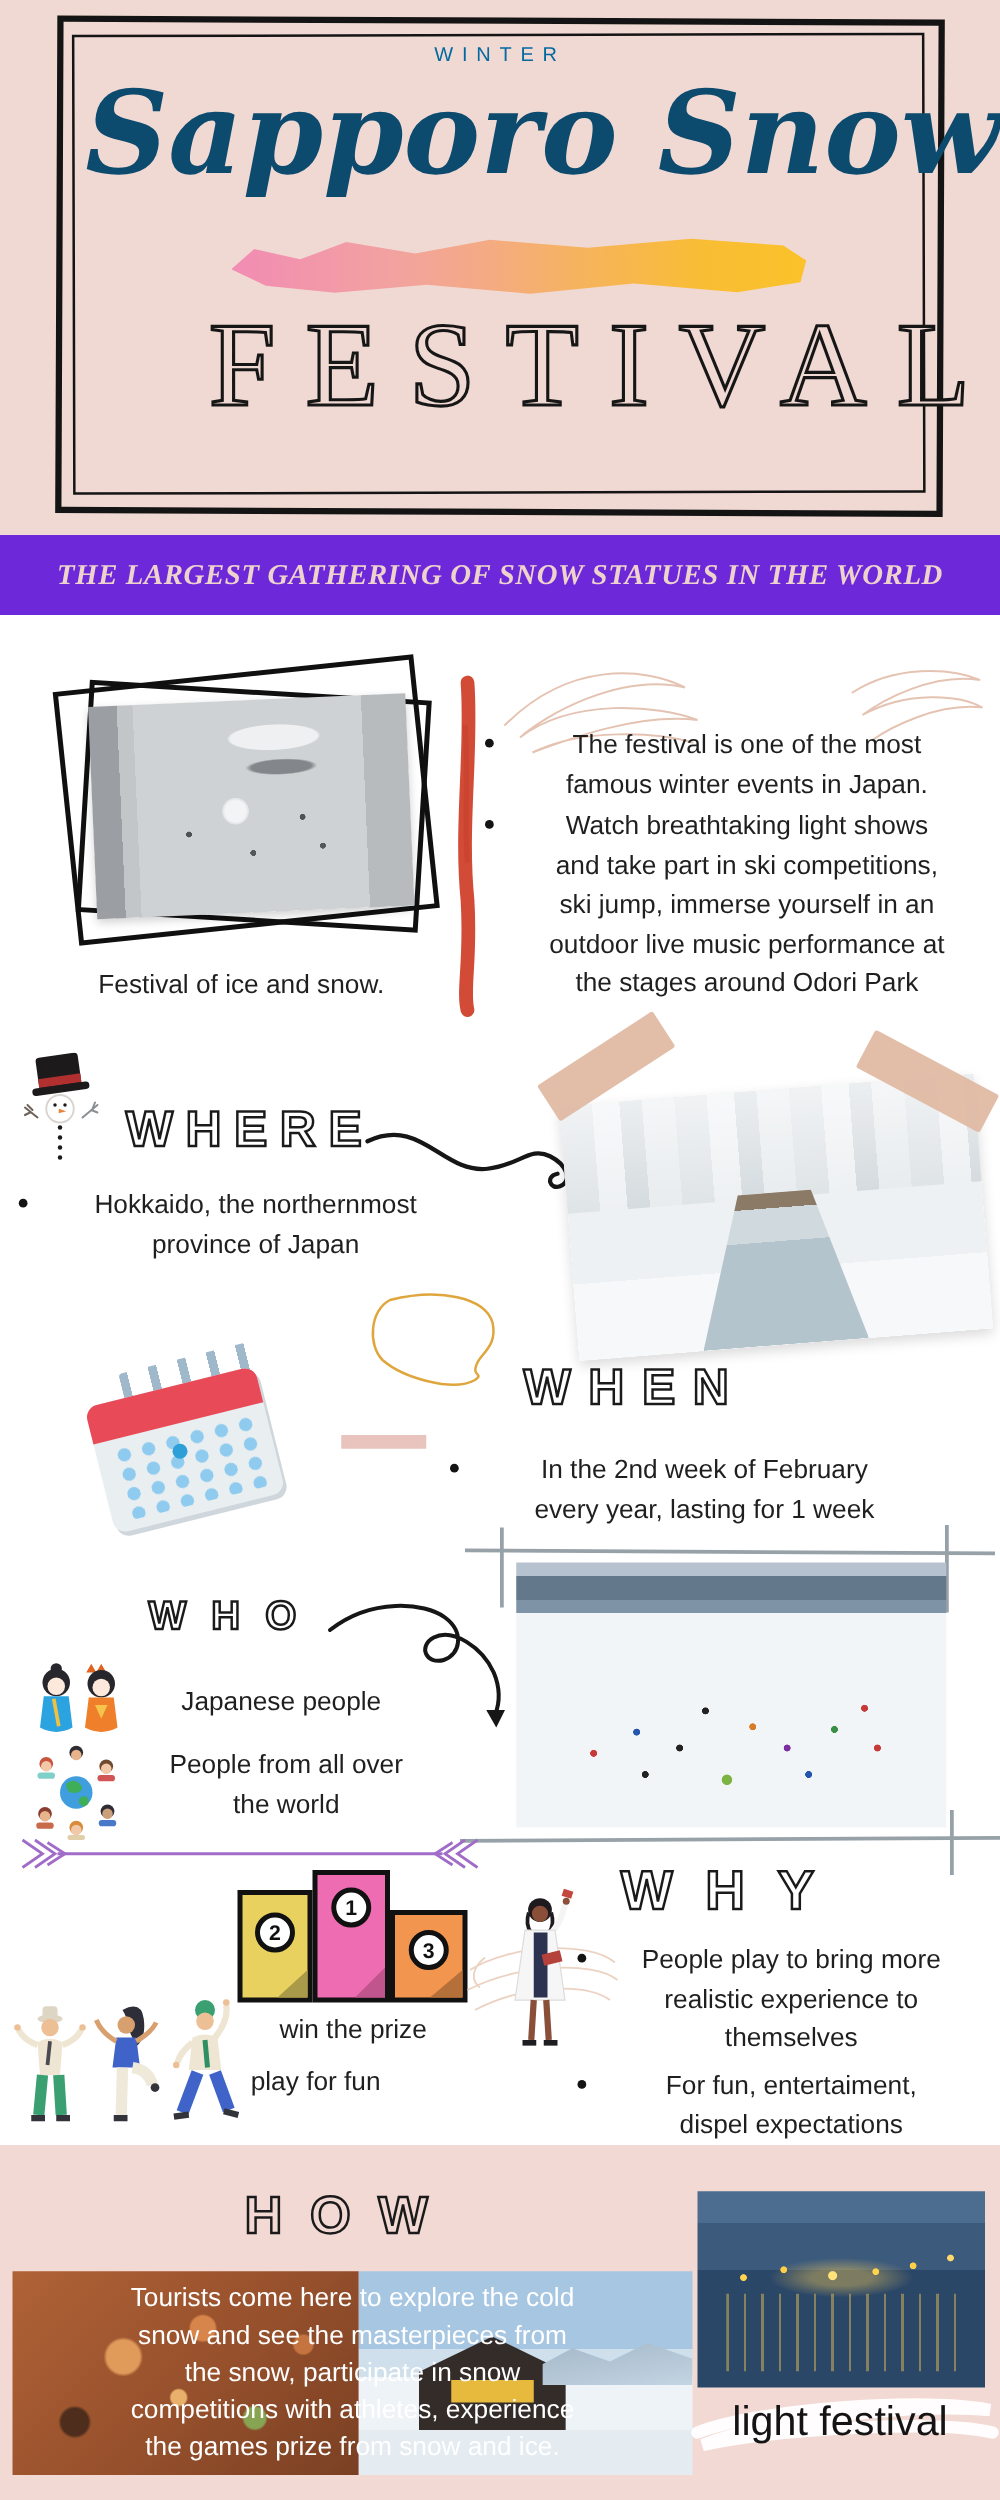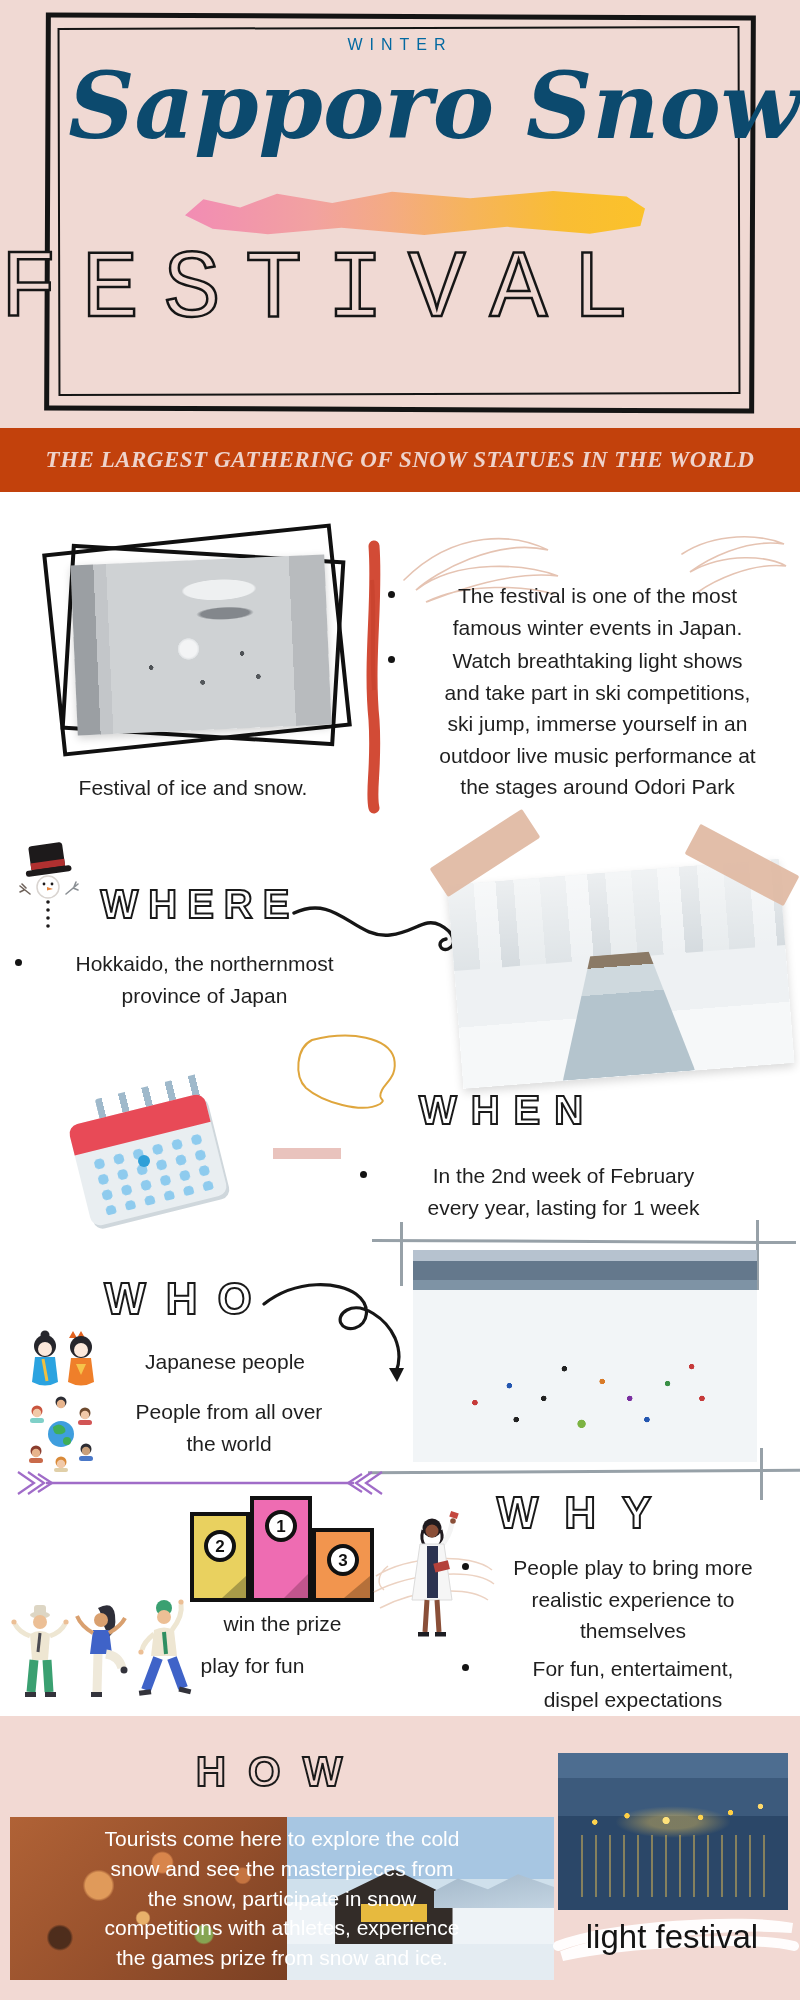--- a/index.html
+++ b/index.html
@@ -12,25 +12,25 @@
   
   .header{left:0;top:0;width:800px;height:428px;background:#f0d9d3;}
   .frame-outer{left:45px;top:14px;width:700px;height:388px;border:5px solid #141414;transform:rotate(.25deg);}
   .frame-inner{left:58px;top:27px;width:678px;height:364px;border:2.5px solid #141414;transform:rotate(-.15deg);}
   .kicker{left:0;top:36px;width:800px;text-align:center;font-size:16px;letter-spacing:7px;color:#0369a1;}
   .script-title{left:0;top:56px;width:800px;text-align:right;font-family:"DejaVu Serif",serif;
     font-style:italic;font-weight:bold;font-size:92px;color:#0c4a6e;line-height:1.1;}
   .brush{left:185px;top:190px;width:460px;height:46px;
     background:linear-gradient(90deg,#f28cb4 0%,#f2a2a0 28%,#f4ab82 45%,#f6b45b 62%,#f9bd34 82%,#fbc22a 100%);
     clip-path:polygon(0 55%,4% 20%,12% 38%,20% 8%,32% 28%,45% 4%,62% 18%,80% 2%,96% 14%,100% 40%,99% 78%,88% 95%,70% 80%,52% 98%,34% 82%,18% 96%,6% 84%);}
-  .main-title{left:0;top:236px;width:800px;text-align:left;font-family:Liberation Mono, monospace;
+  .main-title{left:0;top:236px;width:800px;text-align:right;font-family:Liberation Serif, serif;
     font-size:96px;letter-spacing:24px;color:#f0d9d3;-webkit-text-stroke:2.5px #161616;font-weight:normal;}
 
   
-  .banner{left:0;top:428px;width:800px;height:64px;background:#c2410c;display:flex;align-items:center;justify-content:center;}
+  .banner{left:0;top:428px;width:800px;height:64px;background:#6d28d9;display:flex;align-items:center;justify-content:center;}
   .banner span{font-family:"Liberation Serif",serif;font-style:italic;font-weight:bold;font-size:23px;
     letter-spacing:.5px;color:#eed3cc;}
 
   
   .whead{font-weight:bold;color:#ffffff;-webkit-text-stroke:2px #1a1a1a;white-space:nowrap;}
   .body-text{font-size:21px;line-height:1.5;color:#1f1f1f;}
   .brow{display:flex;align-items:flex-start;}
   .bdot{width:7px;height:7px;border-radius:50%;background:#141414;flex:0 0 auto;margin-top:11px;}
   .btext{flex:1;text-align:center;}
 
@@ -79,21 +79,21 @@
     background-image:radial-gradient(circle 5.5px,#8ecbee 92%,transparent 100%);background-size:20px 16px;}
   .cal-pins{left:96px;top:1086px;width:108px;height:24px;transform:rotate(-14deg);
     background:repeating-linear-gradient(90deg,#9fb9cb 0 7px,transparent 7px 24px);border-radius:3px;}
   .cal-dot{left:138px;top:1155px;width:12px;height:12px;border-radius:50%;background:#2f9fd8;}
   .yellow-blob{left:292px;top:1028px;}
   .when-head{left:408px;top:1088px;width:200px;text-align:center;font-size:40px;letter-spacing:14px;}
   .pinkbar{left:273px;top:1148px;width:68px;height:11px;background:#e9c3bd;}
   .when-bullet{left:360px;top:1160px;width:400px;}
 
   
-  .who-head{left:103px;top:1274px;width:170px;text-align:center;font-size:44px;letter-spacing:20px;}
+  .who-head{left:103px;top:1274px;width:170px;text-align:center;font-size:32px;letter-spacing:20px;}
   .curly-arrow{left:262px;top:1280px;}
   .kokeshi{left:25px;top:1328px;}
   .who-item1{left:110px;top:1346px;width:230px;}
   .people-earth{left:24px;top:1394px;}
   .who-item2{left:100px;top:1396px;width:258px;}
   .sketchline{background:#97a1a8;}
   .skframe-h1{left:372px;top:1240px;width:424px;height:2.5px;transform:rotate(.3deg);}
   .skframe-h2{left:368px;top:1470px;width:432px;height:2.5px;transform:rotate(-.3deg);}
   .skframe-v1{left:400px;top:1222px;width:2.5px;height:64px;}
   .skframe-v2{left:756px;top:1220px;width:2.5px;height:70px;}

